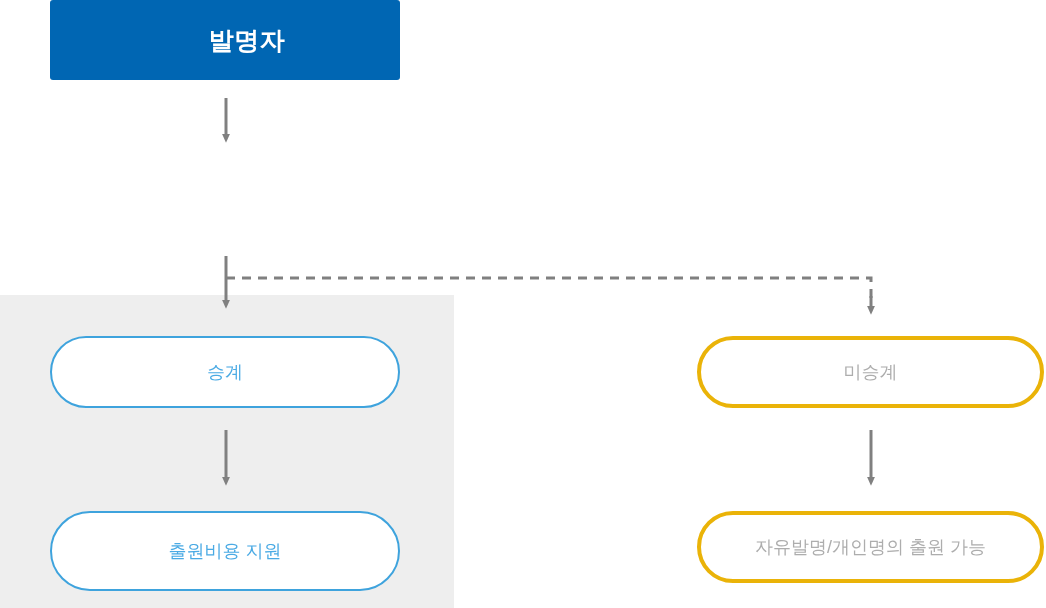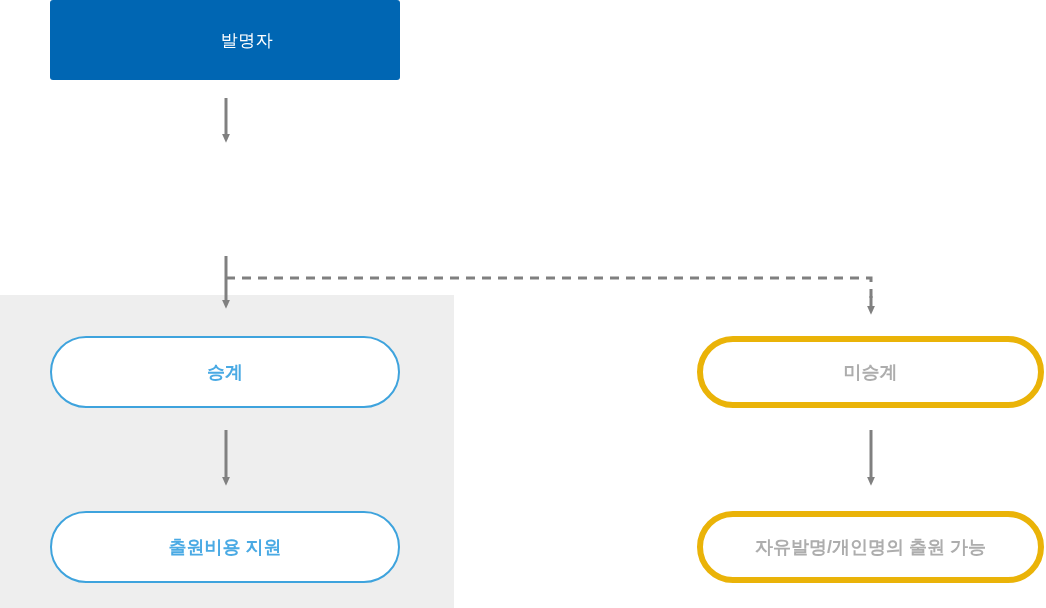--- a/index.html
+++ b/index.html
@@ -29,47 +29,47 @@
   }
 
   
   .rect-node {
     position: absolute;
     display: flex;
     align-items: center;
     justify-content: center;
     border-radius: 3px;
     color: #ffffff;
-    font-size: 17px;
-    font-weight: normal;
+    font-size: 25px;
+    font-weight: bold;
     letter-spacing: 0.5px;
     box-sizing: border-box;
     padding-left: 44px;
   }
   .rect-node.dark  { background: #0066b3; }
   .rect-node.light { background: #1590e0; }
 
   
   .pill-node {
     position: absolute;
     display: flex;
     align-items: center;
     justify-content: center;
     border-radius: 40px;
     background: #ffffff;
     font-size: 18px;
-    font-weight: bold;
+    font-weight: normal;
     box-sizing: border-box;
   }
   .pill-node.blue {
     border: 2px solid #3ea3dd;
     color: #4aaae4;
   }
   .pill-node.gray {
-    border: 6px solid #eab308;
+    border: 4px solid #eab308;
     color: #adadad;
   }
 
   
   .connectors {
     position: absolute;
     left: 0;
     top: 0;
     width: 1046px;
     height: 608px;
@@ -114,21 +114,21 @@
 
   <div class="rect-node dark" style="left:50px; top:0px; width:350px; height:80px;">
     <span>발명자</span>
   </div>
 
 
   <div class="pill-node blue" style="left:50px; top:336px; width:350px; height:72px;">
     <span>승계</span>
   </div>
 
-  <div class="pill-node blue" style="left:50px; top:511px; width:350px; height:72px;">
+  <div class="pill-node blue" style="left:50px; top:511px; width:350px; height:80px;">
     <span>출원비용 지원</span>
   </div>
 
   <div class="pill-node gray" style="left:697px; top:336px; width:347px; height:72px;">
     <span>미승계</span>
   </div>
 
   <div class="pill-node gray" style="left:697px; top:511px; width:347px; height:72px;justify-content:center;">
     <span>자유발명/개인명의 출원 가능</span>
   </div>

